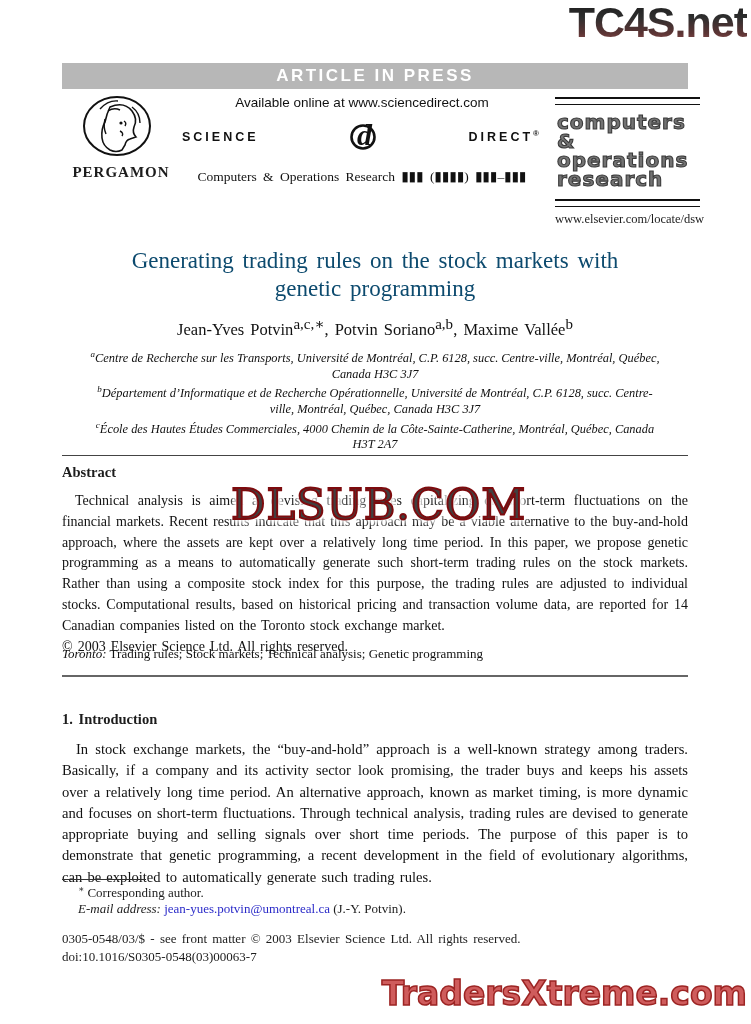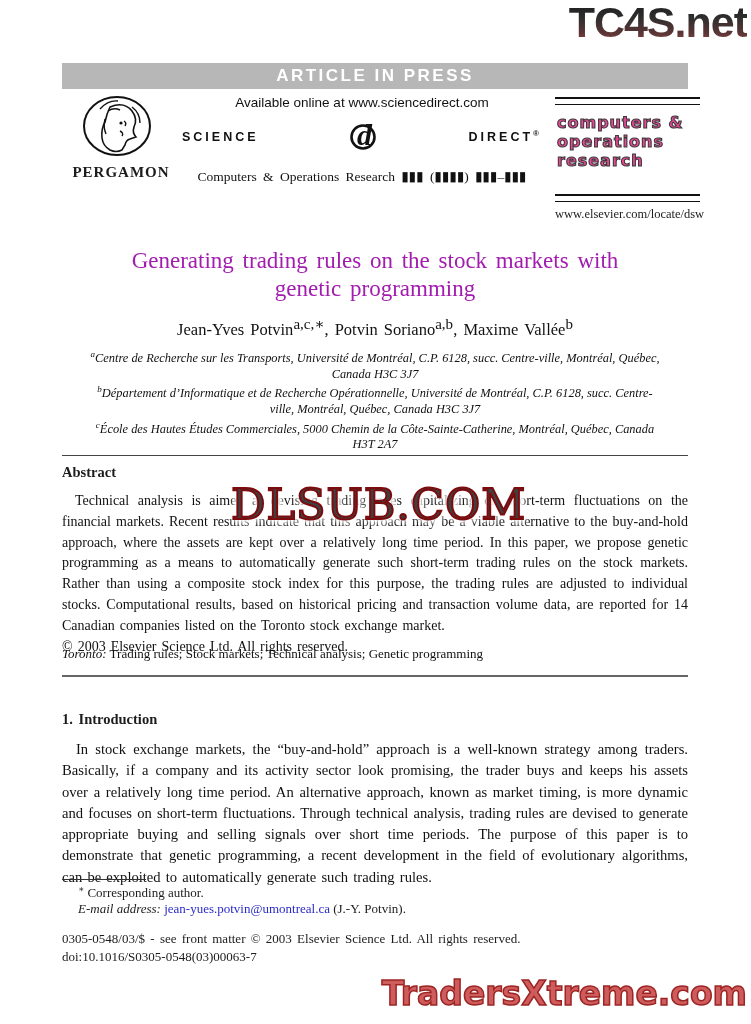--- a/index.html
+++ b/index.html
@@ -48,30 +48,30 @@
   .pergamon{position:absolute;left:0;top:0;width:110px;text-align:center;}
   .pergamon-name{font-weight:bold;font-size:15px;letter-spacing:1px;margin-top:3px;margin-left:8px;}
   .head-center{position:absolute;left:120px;top:0;width:360px;text-align:center;}
   .avail{font-size:13.5px;color:#111;}
   .sd-logo{display:flex;align-items:center;justify-content:space-between;margin-top:10px;height:34px;}
   .sd-word{font-family:"Liberation Sans","DejaVu Sans",sans-serif;font-weight:bold;font-size:12.5px;letter-spacing:3px;color:#111;}
   .journal-line{margin-top:14px;font-size:14px;word-spacing:3px;color:#111;}
   .head-right{position:absolute;right:-12px;top:2px;width:145px;}
   .dbl-rule{height:5px;border-top:2.5px solid #111;border-bottom:1.5px solid #111;}
   .jlogo{
-    padding:8px 2px 24px 2px;
+    padding:8px 2px 10px 2px;
     font-family:"DejaVu Sans","Liberation Sans",sans-serif;
-    font-weight:bold;font-size:16px;line-height:19px;letter-spacing:1px;
-    color:#ec4899;-webkit-text-stroke:1.1px #3a3a3a;
+    font-weight:bold;font-size:20px;line-height:19px;letter-spacing:1px;
+    color:#737373;-webkit-text-stroke:1.1px #3a3a3a;
   }
   .locate{margin-top:5px;font-size:12.5px;text-align:right;}
 
   
   .title{position:absolute;left:62px;top:247px;width:626px;text-align:center;
-         font-size:23px;line-height:28px;word-spacing:3px;color:#a21caf;}
+         font-size:23px;line-height:28px;word-spacing:3px;color:#0c4a6e;}
   .authors{position:absolute;left:62px;top:314px;width:626px;text-align:center;
            font-size:16.5px;word-spacing:2px;color:#111;}
   .authors sup{font-size:15px;}
   .affils{position:absolute;left:62px;top:347px;width:626px;text-align:center;
           font-style:italic;font-size:12.4px;line-height:15.6px;color:#111;}
   .affils .aff{padding:0 28px;}
   .affils sup{font-size:9px;font-style:italic;}
 
   .rule1{position:absolute;left:62px;top:455px;width:626px;border-top:1.2px solid #444;}
   .abs-head{position:absolute;left:62px;top:464px;font-weight:bold;font-size:14.5px;}
@@ -157,21 +157,21 @@
     <div>genetic programming</div>
   </div>
 
   <div class="authors">
     <span><span>Jean-Yves Potvin</span><sup>a,c,∗</sup><span>, </span></span><span><span>Potvin Soriano</span><sup>a,b</sup><span>, </span></span><span><span>Maxime Vallée</span><sup>b</sup><span></span></span>
   </div>
 
   <div class="affils">
     <div class="aff"><sup>a</sup><span>Centre de Recherche sur les Transports, Université de Montréal, C.P. 6128, succ. Centre-ville, Montréal, Québec, Canada H3C 3J7</span></div>
     <div class="aff"><sup>b</sup><span>Département d’Informatique et de Recherche Opérationnelle, Université de Montréal, C.P. 6128, succ. Centre-ville, Montréal, Québec, Canada H3C 3J7</span></div>
-    <div class="aff"><sup>c</sup><span>École des Hautes Études Commerciales, 5000 Chemin de la Côte-Sainte-Catherine, Montréal, Québec, Canada H3T 2A7</span></div>
+    <div class="aff"><sup>c</sup><span>École des Hautes Études Commerciales, 4000 Chemin de la Côte-Sainte-Catherine, Montréal, Québec, Canada H3T 2A7</span></div>
   </div>
 
   <div class="rule1"></div>
   <div class="abs-head">Abstract</div>
   <div class="abs-text">
     <span>Technical analysis is aimed at devising trading rules capitalizing on short-term fluctuations on the financial markets. Recent results indicate that this approach may be a viable alternative to the buy-and-hold approach, where the assets are kept over a relatively long time period. In this paper, we propose genetic programming as a means to automatically generate such short-term trading rules on the stock markets. Rather than using a composite stock index for this purpose, the trading rules are adjusted to individual stocks. Computational results, based on historical pricing and transaction volume data, are reported for 14 Canadian companies listed on the Toronto stock exchange market.</span>
     <div class="abs-copy">© 2003 Elsevier Science Ltd. All rights reserved.</div>
   </div>
 
   <div class="keywords">

